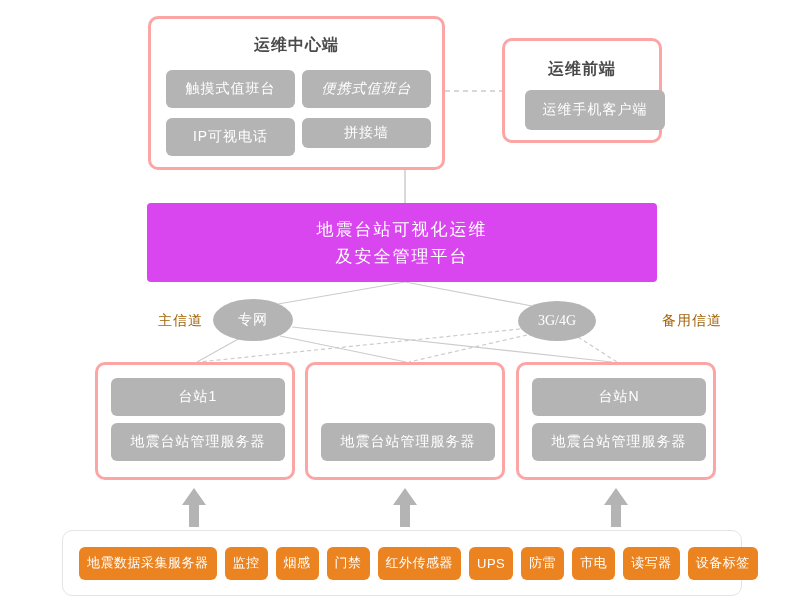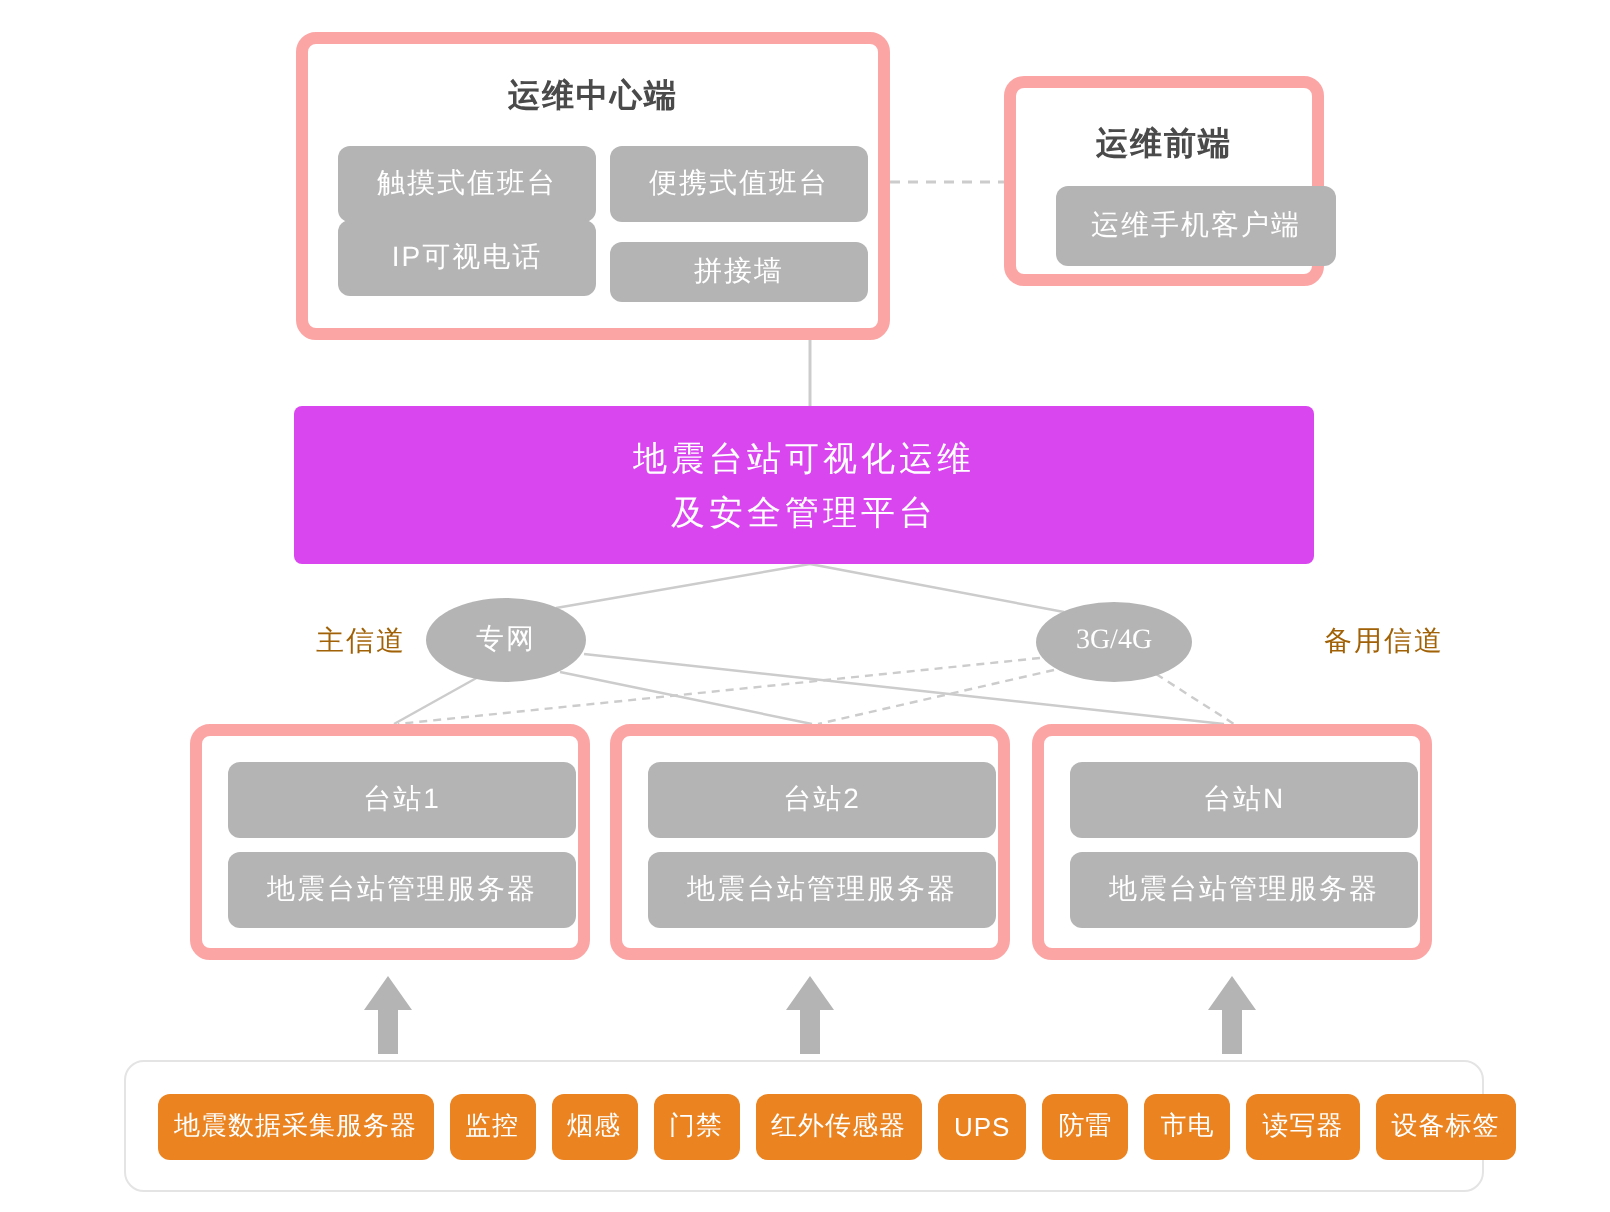--- a/index.html
+++ b/index.html
@@ -1,19 +1,19 @@
 <!DOCTYPE html>
 <html><head>
 <meta charset="utf-8">
 <style>
   html,body{margin:0;padding:0;background:#fff;}
   body{font-family:"Liberation Sans","DejaVu Sans",sans-serif;}
   #canvas{position:relative;width:805px;height:606px;background:#ffffff;overflow:hidden;}
   svg.wires{position:absolute;left:0;top:0;z-index:1;}
-  .panel{position:absolute;background:#ffffff;border:6px solid #fca5a5;border-radius:10px;box-sizing:border-box;z-index:2;}
+  .panel{position:absolute;background:#ffffff;border:3px solid #fca5a5;border-radius:10px;box-sizing:border-box;z-index:2;}
   .panel-title{text-align:center;color:#4a4a4a;font-size:16px;font-weight:600;letter-spacing:1px;}
   .gbtn{position:absolute;background:#b4b4b4;border-radius:6px;color:#ffffff;font-size:14px;display:flex;align-items:center;justify-content:center;letter-spacing:1px;box-sizing:border-box;}
   .platform{position:absolute;left:147px;top:203px;width:510px;height:79px;background:#d946ef;border-radius:4px;z-index:2;
             display:flex;flex-direction:column;align-items:center;justify-content:center;color:#ffffff;font-size:17px;letter-spacing:2px;}
   .platform div{line-height:27px;}
   .enode{position:absolute;background:#b4b4b4;border-radius:50%;color:#ffffff;font-size:14px;display:flex;align-items:center;justify-content:center;letter-spacing:1px;z-index:2;font-family:Liberation Serif, serif;}
   .side-label{position:absolute;color:#a16207;font-size:14px;letter-spacing:1px;z-index:2;}
   .devices-row{position:absolute;left:62px;top:530px;width:680px;height:66px;border:1px solid #e4e4e4;border-radius:10px;box-sizing:border-box;
                display:flex;align-items:center;gap:8px;padding:0 16px;z-index:2;background:#fff;text-align:right;}
   .obtn{background:#ea8320;border-radius:6px;color:#ffffff;font-size:13px;height:33px;display:flex;align-items:center;justify-content:center;
@@ -36,22 +36,22 @@
     <line x1="527" y1="335" x2="409" y2="362" stroke="#cccccc" stroke-width="1.2" stroke-dasharray="4,3"></line>
     <line x1="578" y1="337" x2="617" y2="362" stroke="#cccccc" stroke-width="1.2" stroke-dasharray="4,3"></line>
     <polygon points="194,488 206,505 199,505 199,527 189,527 189,505 182,505" fill="#b4b4b4"></polygon>
     <polygon points="405,488 417,505 410,505 410,527 400,527 400,505 393,505" fill="#b4b4b4"></polygon>
     <polygon points="616,488 628,505 621,505 621,527 611,527 611,505 604,505" fill="#b4b4b4"></polygon>
   </svg>
 
   <div class="panel" style="left:148px;top:16px;width:297px;height:154px;">
     <div class="panel-title" style="margin-top:16px;">运维中心端</div>
     <div class="gbtn" style="left:15px;top:51px;width:129px;height:38px;">触摸式值班台</div>
-    <div class="gbtn" style="left:151px;top:51px;width:129px;height:38px;">便携式值班台</div>
-    <div class="gbtn" style="left:15px;top:88px;width:129px;height:38px;">IP可视电话</div>
+    <div class="gbtn" style="left:151px;top:51px;width:129px;height:38px;font-style:italic;">便携式值班台</div>
+    <div class="gbtn" style="left:15px;top:99px;width:129px;height:38px;">IP可视电话</div>
     <div class="gbtn" style="left:151px;top:99px;width:129px;height:30px;">拼接墙</div>
   </div>
 
   <div class="panel" style="left:502px;top:38px;width:160px;height:105px;">
     <div class="panel-title" style="margin-top:18px;">运维前端</div>
     <div class="gbtn" style="left:20px;top:49px;width:140px;height:40px;">运维手机客户端</div>
   </div>
 
   <div class="platform">
     <div>地震台站可视化运维</div>
@@ -61,21 +61,20 @@
   <div class="side-label" style="left:158px;top:312px;">主信道</div>
   <div class="enode" style="left:213px;top:299px;width:80px;height:42px;">专网</div>
   <div class="enode" style="left:518px;top:301px;width:78px;height:40px;letter-spacing:0;">3G/4G</div>
   <div class="side-label" style="left:632px;top:312px;margin-left:30px;">备用信道</div>
 
   <div class="panel" style="left:95px;top:362px;width:200px;height:118px;">
     <div class="gbtn" style="left:13px;top:13px;width:174px;height:38px;">台站1</div>
     <div class="gbtn" style="left:13px;top:58px;width:174px;height:38px;">地震台站管理服务器</div>
   </div>
   <div class="panel" style="left:305px;top:362px;width:200px;height:118px;">
-    <div class="gbtn" style="left:13px;top:13px;width:174px;height:38px;">台站2</div>
     <div class="gbtn" style="left:13px;top:58px;width:174px;height:38px;">地震台站管理服务器</div>
   </div>
   <div class="panel" style="left:516px;top:362px;width:200px;height:118px;">
     <div class="gbtn" style="left:13px;top:13px;width:174px;height:38px;">台站N</div>
     <div class="gbtn" style="left:13px;top:58px;width:174px;height:38px;">地震台站管理服务器</div>
   </div>
 
   <div class="devices-row">
     <div class="obtn">地震数据采集服务器</div>
     <div class="obtn">监控</div>

